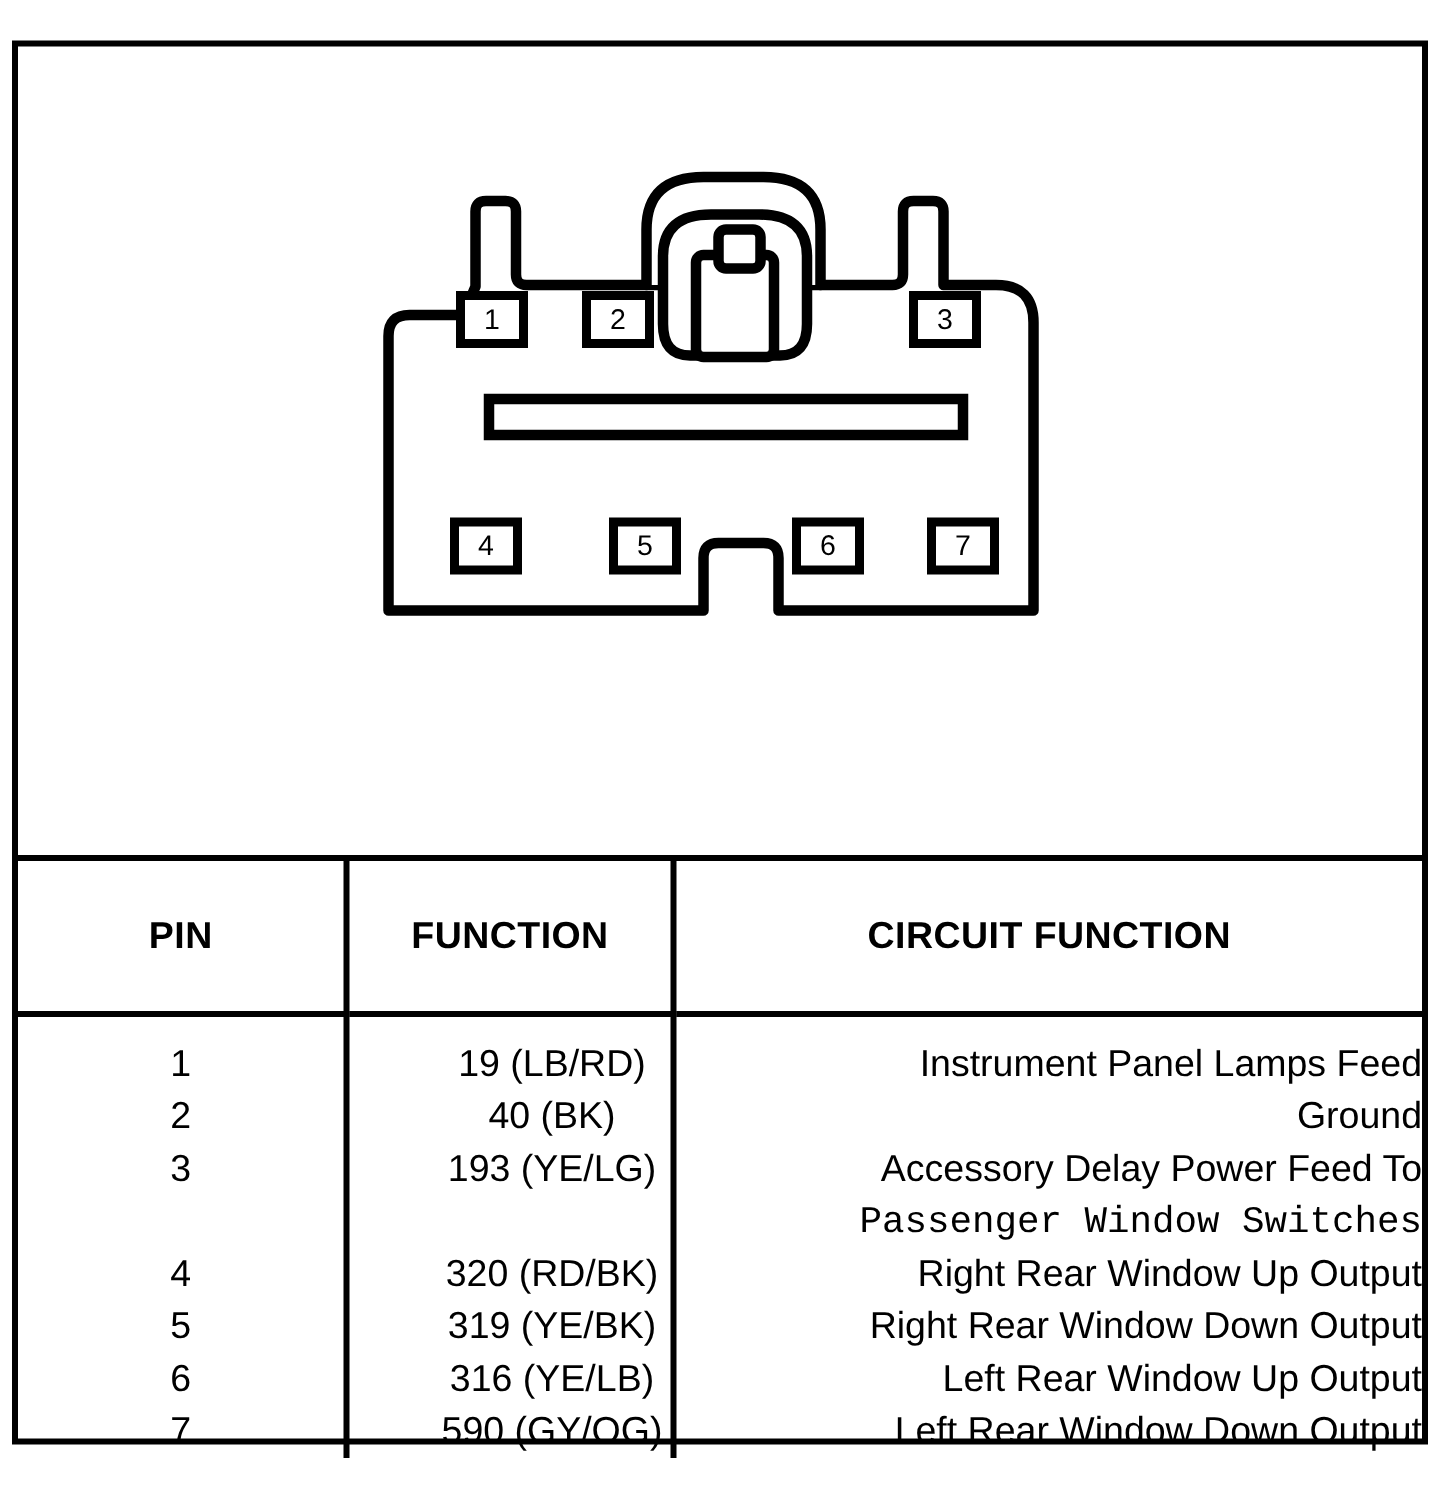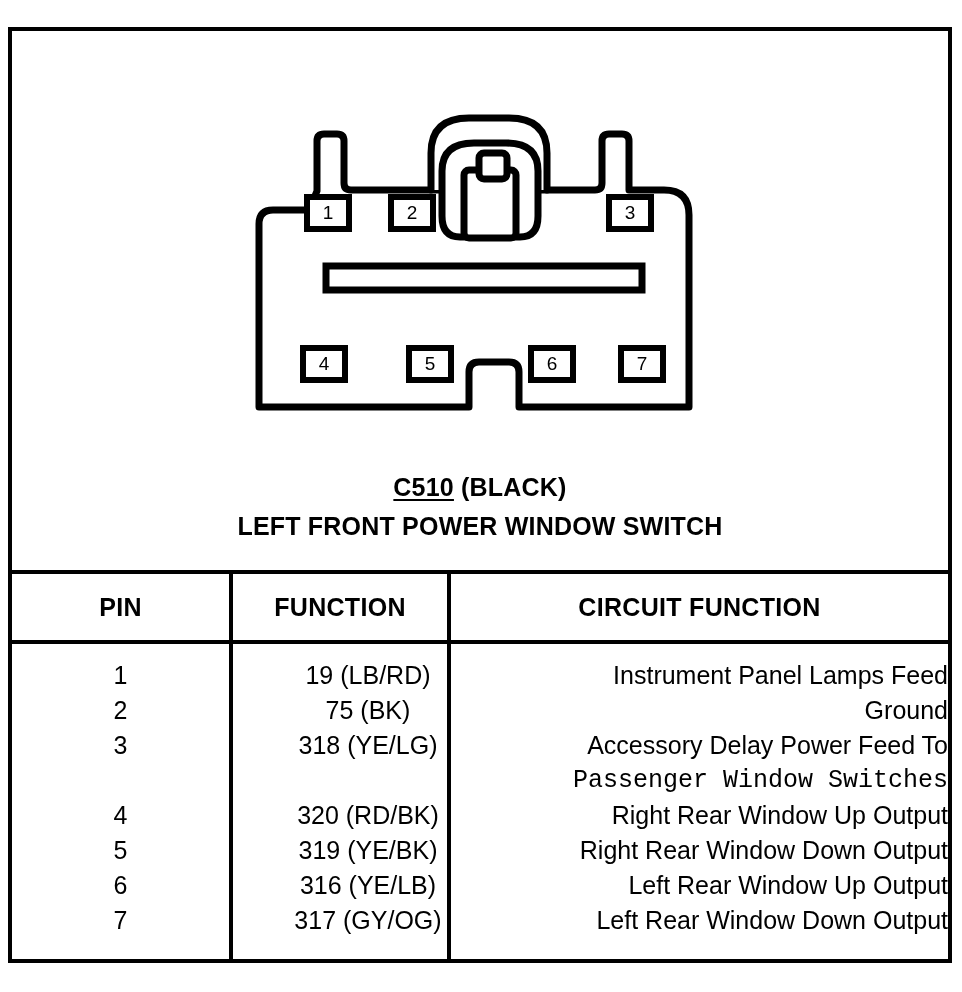--- a/index.html
+++ b/index.html
@@ -87,21 +87,21 @@
   #pin-table col.col-circuit { width: 218px; }
   #pin-table col.col-function { width: 499px; }
 
   #pin-table th {
     border-right: 4px solid #000000;
     border-bottom: 4px solid #000000;
     font-size: 25px;
     font-weight: bold;
     letter-spacing: 0.3px;
     height: 66px;
-    padding: 0;
+    padding: 17px;
     text-align: center;
     vertical-align: middle;
   }
   #pin-table th.last-col { border-right: none; }
 
   #pin-table td {
     border-right: 4px solid #000000;
     padding: 0;
     vertical-align: top;
     font-weight: normal;
@@ -209,26 +209,20 @@
           <rect x="519" y="317" width="42" height="32" fill="#ffffff" stroke="#000000" stroke-width="6"></rect>
           <text x="540" y="339" text-anchor="middle" font-family="Liberation Sans, sans-serif" font-size="19" fill="#000000">6</text>
         </g>
 
         <g>
           <rect x="609" y="317" width="42" height="32" fill="#ffffff" stroke="#000000" stroke-width="6"></rect>
           <text x="630" y="339" text-anchor="middle" font-family="Liberation Sans, sans-serif" font-size="19" fill="#000000">7</text>
         </g>
       </svg>
 
-      <div id="caption-block">
-        <div class="caption-line-1">
-          <span class="caption-code">C510</span><span> </span><span>(BLACK)</span>
-        </div>
-        <div class="caption-line-2">LEFT FRONT POWER WINDOW SWITCH</div>
-      </div>
     </div>
 
     <table id="pin-table">
       <colgroup>
         <col class="col-pin">
         <col class="col-circuit">
         <col class="col-function">
       </colgroup>
       <thead>
         <tr>
@@ -247,27 +241,27 @@
               <div class="line spacer">&nbsp;</div>
               <div class="line">4</div>
               <div class="line">5</div>
               <div class="line">6</div>
               <div class="line">7</div>
             </div>
           </td>
           <td>
             <div class="cell-stack col-circuit-body">
               <div class="line">19 (LB/RD)</div>
-              <div class="line">75 (BK)</div>
-              <div class="line">318 (YE/LG)</div>
+              <div class="line">40 (BK)</div>
+              <div class="line">193 (YE/LG)</div>
               <div class="line spacer">&nbsp;</div>
               <div class="line">320 (RD/BK)</div>
               <div class="line">319 (YE/BK)</div>
               <div class="line">316 (YE/LB)</div>
-              <div class="line">317 (GY/OG)</div>
+              <div class="line">590 (GY/OG)</div>
             </div>
           </td>
           <td class="last-col">
             <div class="cell-stack col-function-body">
               <div class="line">Instrument Panel Lamps Feed</div>
               <div class="line">Ground</div>
               <div class="line">Accessory Delay Power Feed To</div>
               <div class="line indent">Passenger Window Switches</div>
               <div class="line">Right Rear Window Up Output</div>
               <div class="line">Right Rear Window Down Output</div>

